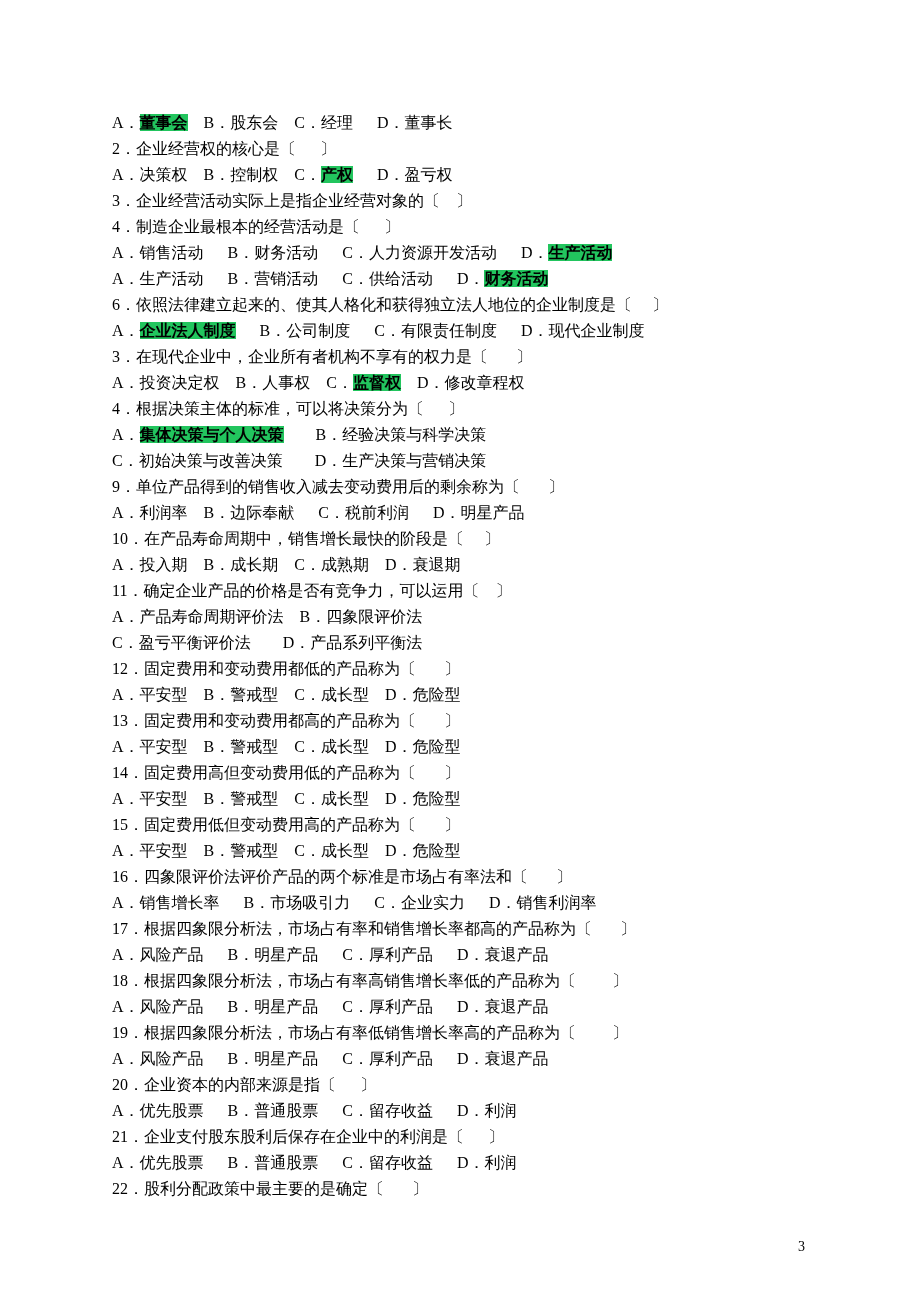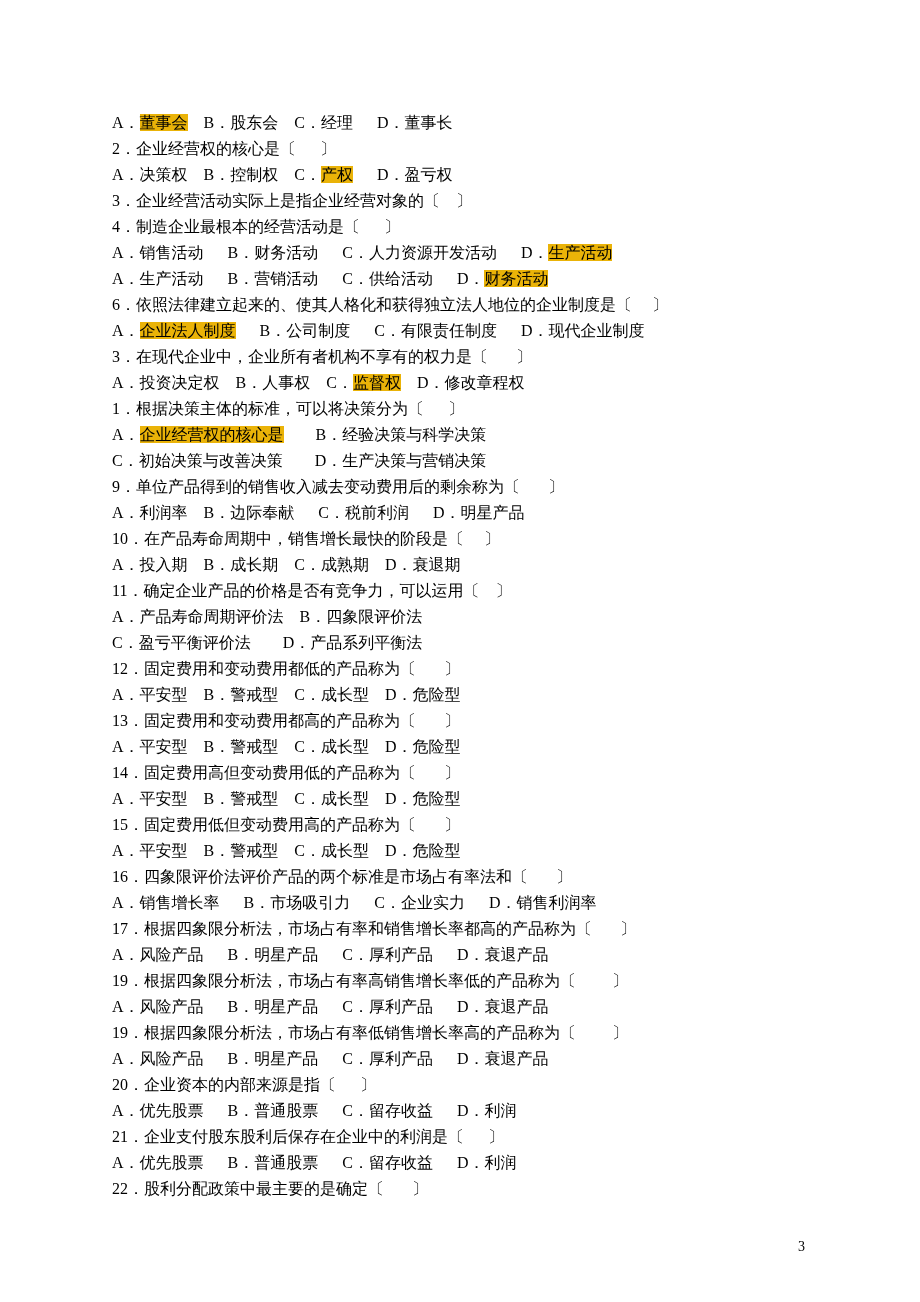--- a/index.html
+++ b/index.html
@@ -17,21 +17,22 @@
     box-sizing: border-box;
     padding: 110px 112px 0 112px;
     font-size: 16px;
     line-height: 26px;
     color: #000;
   }
   .line {
     white-space: pre;
   }
   .hl {
-    background: #eab308;
+    background: #22c55e;
+    font-weight: bold;
   }
   .page-num {
     position: absolute;
     bottom: 42px;
     right: 115px;
     font-size: 14px;
     color: #000;
   }
 </style>
 </head>
@@ -43,43 +44,43 @@
       <div class="line"><span>2．企业经营权的核心是〔      〕</span></div>
       <div class="line"><span>A．决策权    B．控制权    C．</span><span class="hl">产权</span><span>      D．盈亏权</span></div>
       <div class="line"><span>3．企业经营活动实际上是指企业经营对象的〔    〕</span></div>
       <div class="line"><span>4．制造企业最根本的经营活动是〔      〕</span></div>
       <div class="line"><span>A．销售活动      B．财务活动      C．人力资源开发活动      D．</span><span class="hl">生产活动</span></div>
       <div class="line"><span>A．生产活动      B．营销活动      C．供给活动      D．</span><span class="hl">财务活动</span></div>
       <div class="line"><span>6．依照法律建立起来的、使其人格化和获得独立法人地位的企业制度是〔     〕</span></div>
       <div class="line"><span>A．</span><span class="hl">企业法人制度</span><span>      B．公司制度      C．有限责任制度      D．现代企业制度</span></div>
       <div class="line"><span>3．在现代企业中，企业所有者机构不享有的权力是〔       〕</span></div>
       <div class="line"><span>A．投资决定权    B．人事权    C．</span><span class="hl">监督权</span><span>    D．修改章程权</span></div>
-      <div class="line"><span>1．根据决策主体的标准，可以将决策分为〔      〕</span></div>
-      <div class="line"><span>A．</span><span class="hl">企业经营权的核心是</span><span>        B．经验决策与科学决策</span></div>
+      <div class="line"><span>4．根据决策主体的标准，可以将决策分为〔      〕</span></div>
+      <div class="line"><span>A．</span><span class="hl">集体决策与个人决策</span><span>        B．经验决策与科学决策</span></div>
       <div class="line"><span>C．初始决策与改善决策        D．生产决策与营销决策</span></div>
       <div class="line"><span>9．单位产品得到的销售收入减去变动费用后的剩余称为〔       〕</span></div>
       <div class="line"><span>A．利润率    B．边际奉献      C．税前利润      D．明星产品</span></div>
       <div class="line"><span>10．在产品寿命周期中，销售增长最快的阶段是〔     〕</span></div>
       <div class="line"><span>A．投入期    B．成长期    C．成熟期    D．衰退期</span></div>
       <div class="line"><span>11．确定企业产品的价格是否有竞争力，可以运用〔    〕</span></div>
       <div class="line"><span>A．产品寿命周期评价法    B．四象限评价法</span></div>
       <div class="line"><span>C．盈亏平衡评价法        D．产品系列平衡法</span></div>
       <div class="line"><span>12．固定费用和变动费用都低的产品称为〔       〕</span></div>
       <div class="line"><span>A．平安型    B．警戒型    C．成长型    D．危险型</span></div>
       <div class="line"><span>13．固定费用和变动费用都高的产品称为〔       〕</span></div>
       <div class="line"><span>A．平安型    B．警戒型    C．成长型    D．危险型</span></div>
       <div class="line"><span>14．固定费用高但变动费用低的产品称为〔       〕</span></div>
       <div class="line"><span>A．平安型    B．警戒型    C．成长型    D．危险型</span></div>
       <div class="line"><span>15．固定费用低但变动费用高的产品称为〔       〕</span></div>
       <div class="line"><span>A．平安型    B．警戒型    C．成长型    D．危险型</span></div>
       <div class="line"><span>16．四象限评价法评价产品的两个标准是市场占有率法和〔       〕</span></div>
       <div class="line"><span>A．销售增长率      B．市场吸引力      C．企业实力      D．销售利润率</span></div>
       <div class="line"><span>17．根据四象限分析法，市场占有率和销售增长率都高的产品称为〔       〕</span></div>
       <div class="line"><span>A．风险产品      B．明星产品      C．厚利产品      D．衰退产品</span></div>
-      <div class="line"><span>19．根据四象限分析法，市场占有率高销售增长率低的产品称为〔         〕</span></div>
+      <div class="line"><span>18．根据四象限分析法，市场占有率高销售增长率低的产品称为〔         〕</span></div>
       <div class="line"><span>A．风险产品      B．明星产品      C．厚利产品      D．衰退产品</span></div>
       <div class="line"><span>19．根据四象限分析法，市场占有率低销售增长率高的产品称为〔         〕</span></div>
       <div class="line"><span>A．风险产品      B．明星产品      C．厚利产品      D．衰退产品</span></div>
       <div class="line"><span>20．企业资本的内部来源是指〔      〕</span></div>
       <div class="line"><span>A．优先股票      B．普通股票      C．留存收益      D．利润</span></div>
       <div class="line"><span>21．企业支付股东股利后保存在企业中的利润是〔      〕</span></div>
       <div class="line"><span>A．优先股票      B．普通股票      C．留存收益      D．利润</span></div>
       <div class="line"><span>22．股利分配政策中最主要的是确定〔       〕</span></div>
     </div>
   <div class="page-num">3</div>

